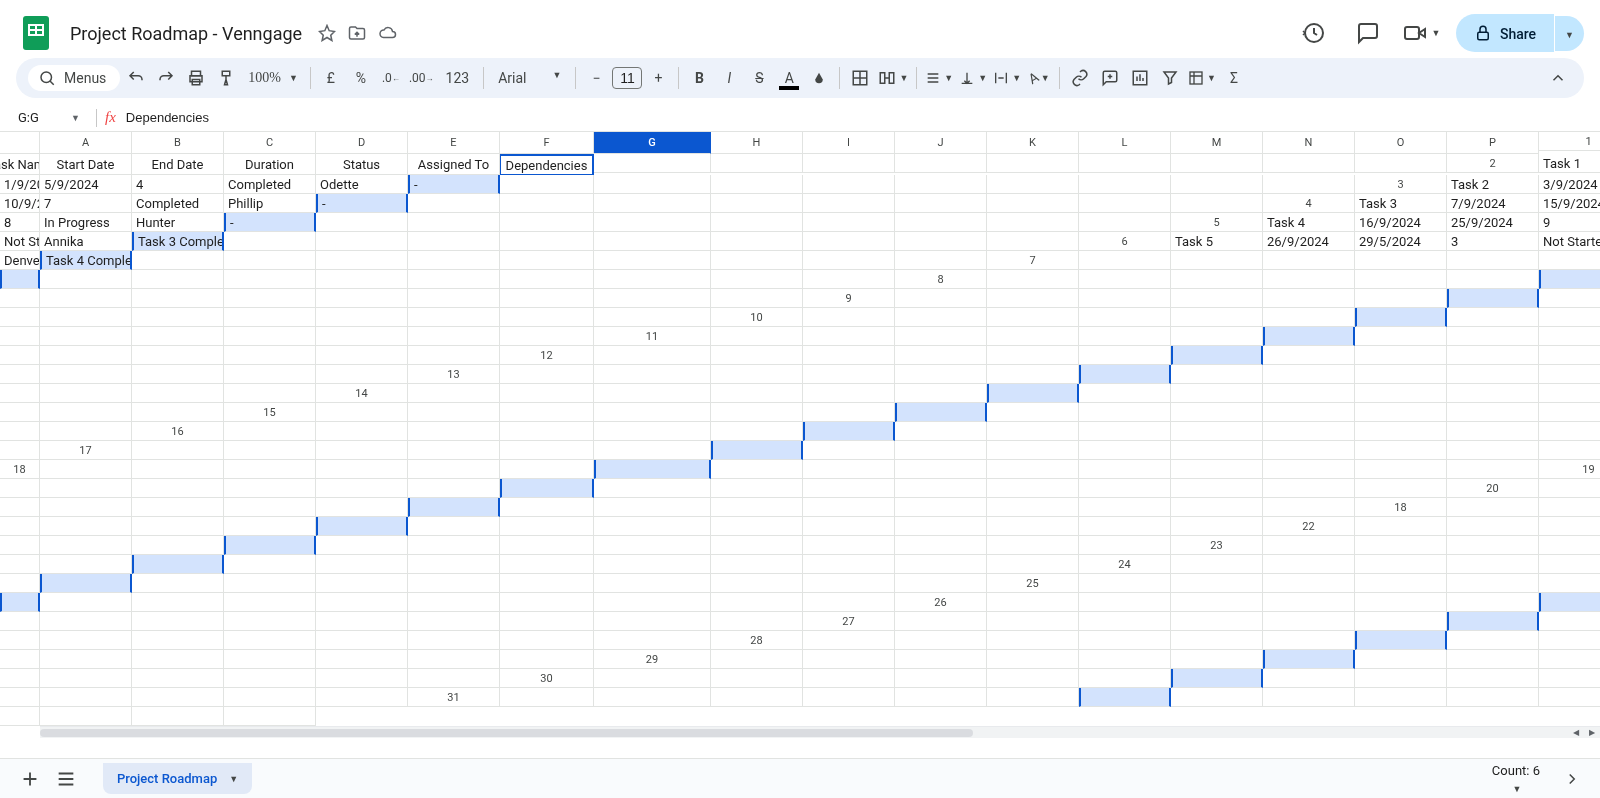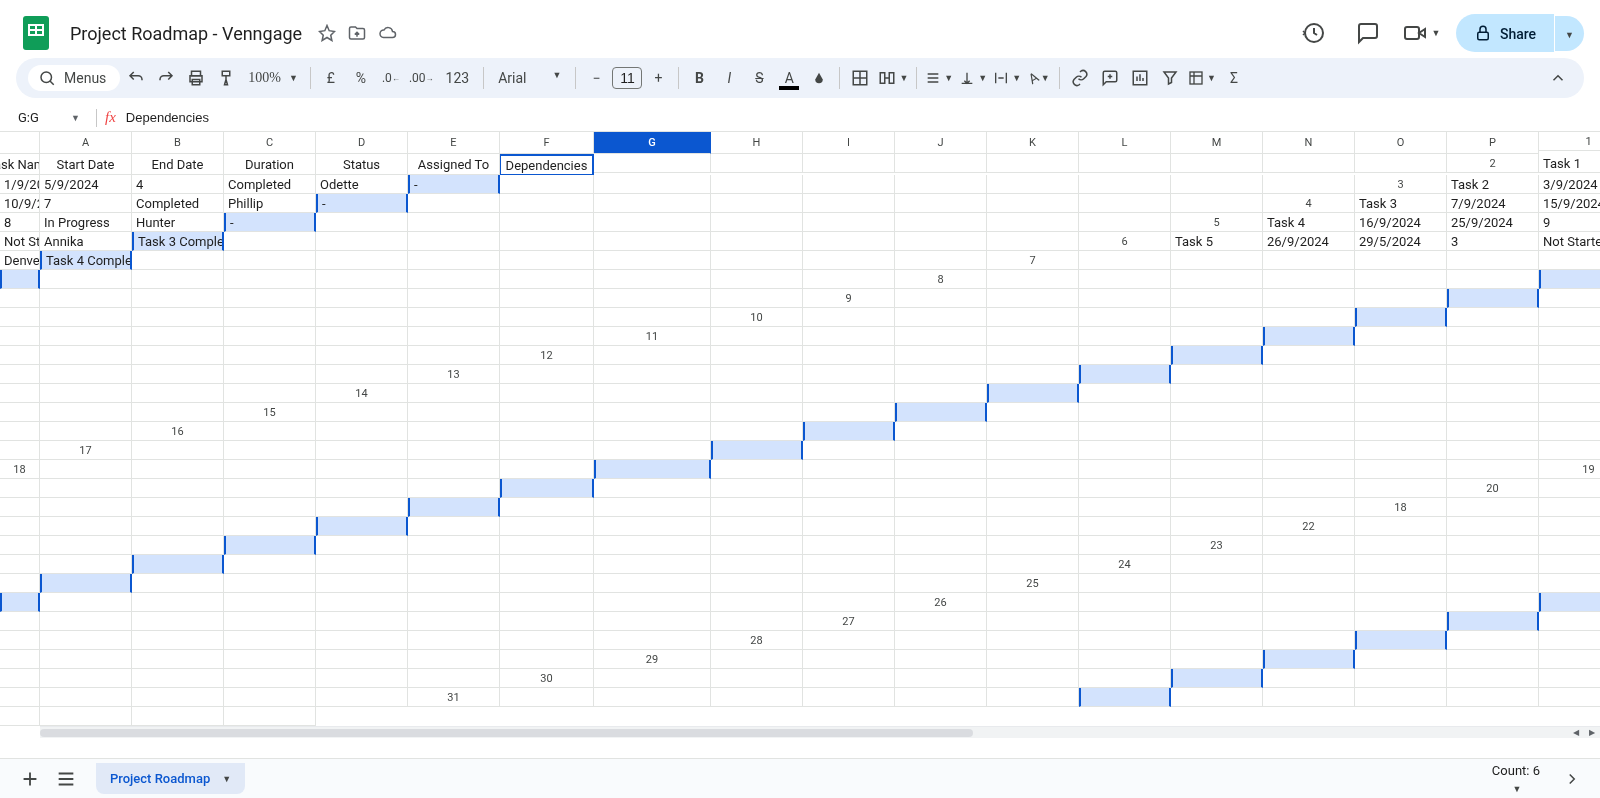--- a/index.html
+++ b/index.html
@@ -64,21 +64,21 @@
 .col-G-border-right { border-right: 2px solid #0b57d0 !important; }
 
 
 .hscroll-track { position:absolute; bottom:0; left:40px; right:30px; height:12px; background:#f1f3f4; border-top:1px solid #e8eaed;}
 .hscroll-thumb { position:absolute; left:0; width:61%; top:2px; height:8px; background:#dadce0; border-radius:4px;}
 .scroll-nav { position:absolute; bottom:0; right:0; width:32px; height:12px; display:flex; font-size:8px; color:#5f6368; align-items:center; justify-content:space-around; background:#f1f3f4; border-top:1px solid #e8eaed;}
 
 
 .footer { position: absolute; bottom: 0; left: 0; right: 0; height: 40px; display: flex; align-items: center; background: #f9fbfd; border-top: 1px solid #e1e3e1; padding: 0 12px; z-index:10;}
 .footer-btn { width: 36px; height: 36px; display:flex; align-items:center; justify-content:center; color:#444746; cursor:pointer; border-radius:4px;}
-.sheet-tab { display:flex; align-items:center; gap:10px; background:#e1e9f7; color:#0b57d0; font-weight:500; padding: 8px 14px; border-radius: 0 0 8px 8px; font-size:13px; cursor:pointer; margin-left:12px;}
+.sheet-tab { display:flex; align-items:center; gap:10px; background:#e1e9f7; color:#0b57d0; font-weight:500; padding: 8px 14px; border-radius: 0 0 8px 8px; font-size:13px; cursor:pointer; margin-left:19px;}
 .footer-right { margin-left:auto; display:flex; align-items:center; gap:16px;}
 .count-box { font-size:13px; color:#1f1f1f; display:flex; align-items:center; gap:6px;flex-direction:column;}
 .explore-btn { width:32px; height:32px; display:flex; align-items:center; justify-content:center; cursor:pointer; color:#444746;}
 
 svg { display:block; }
 </style>
 </head>
 <body>
 
 <div class="header">

